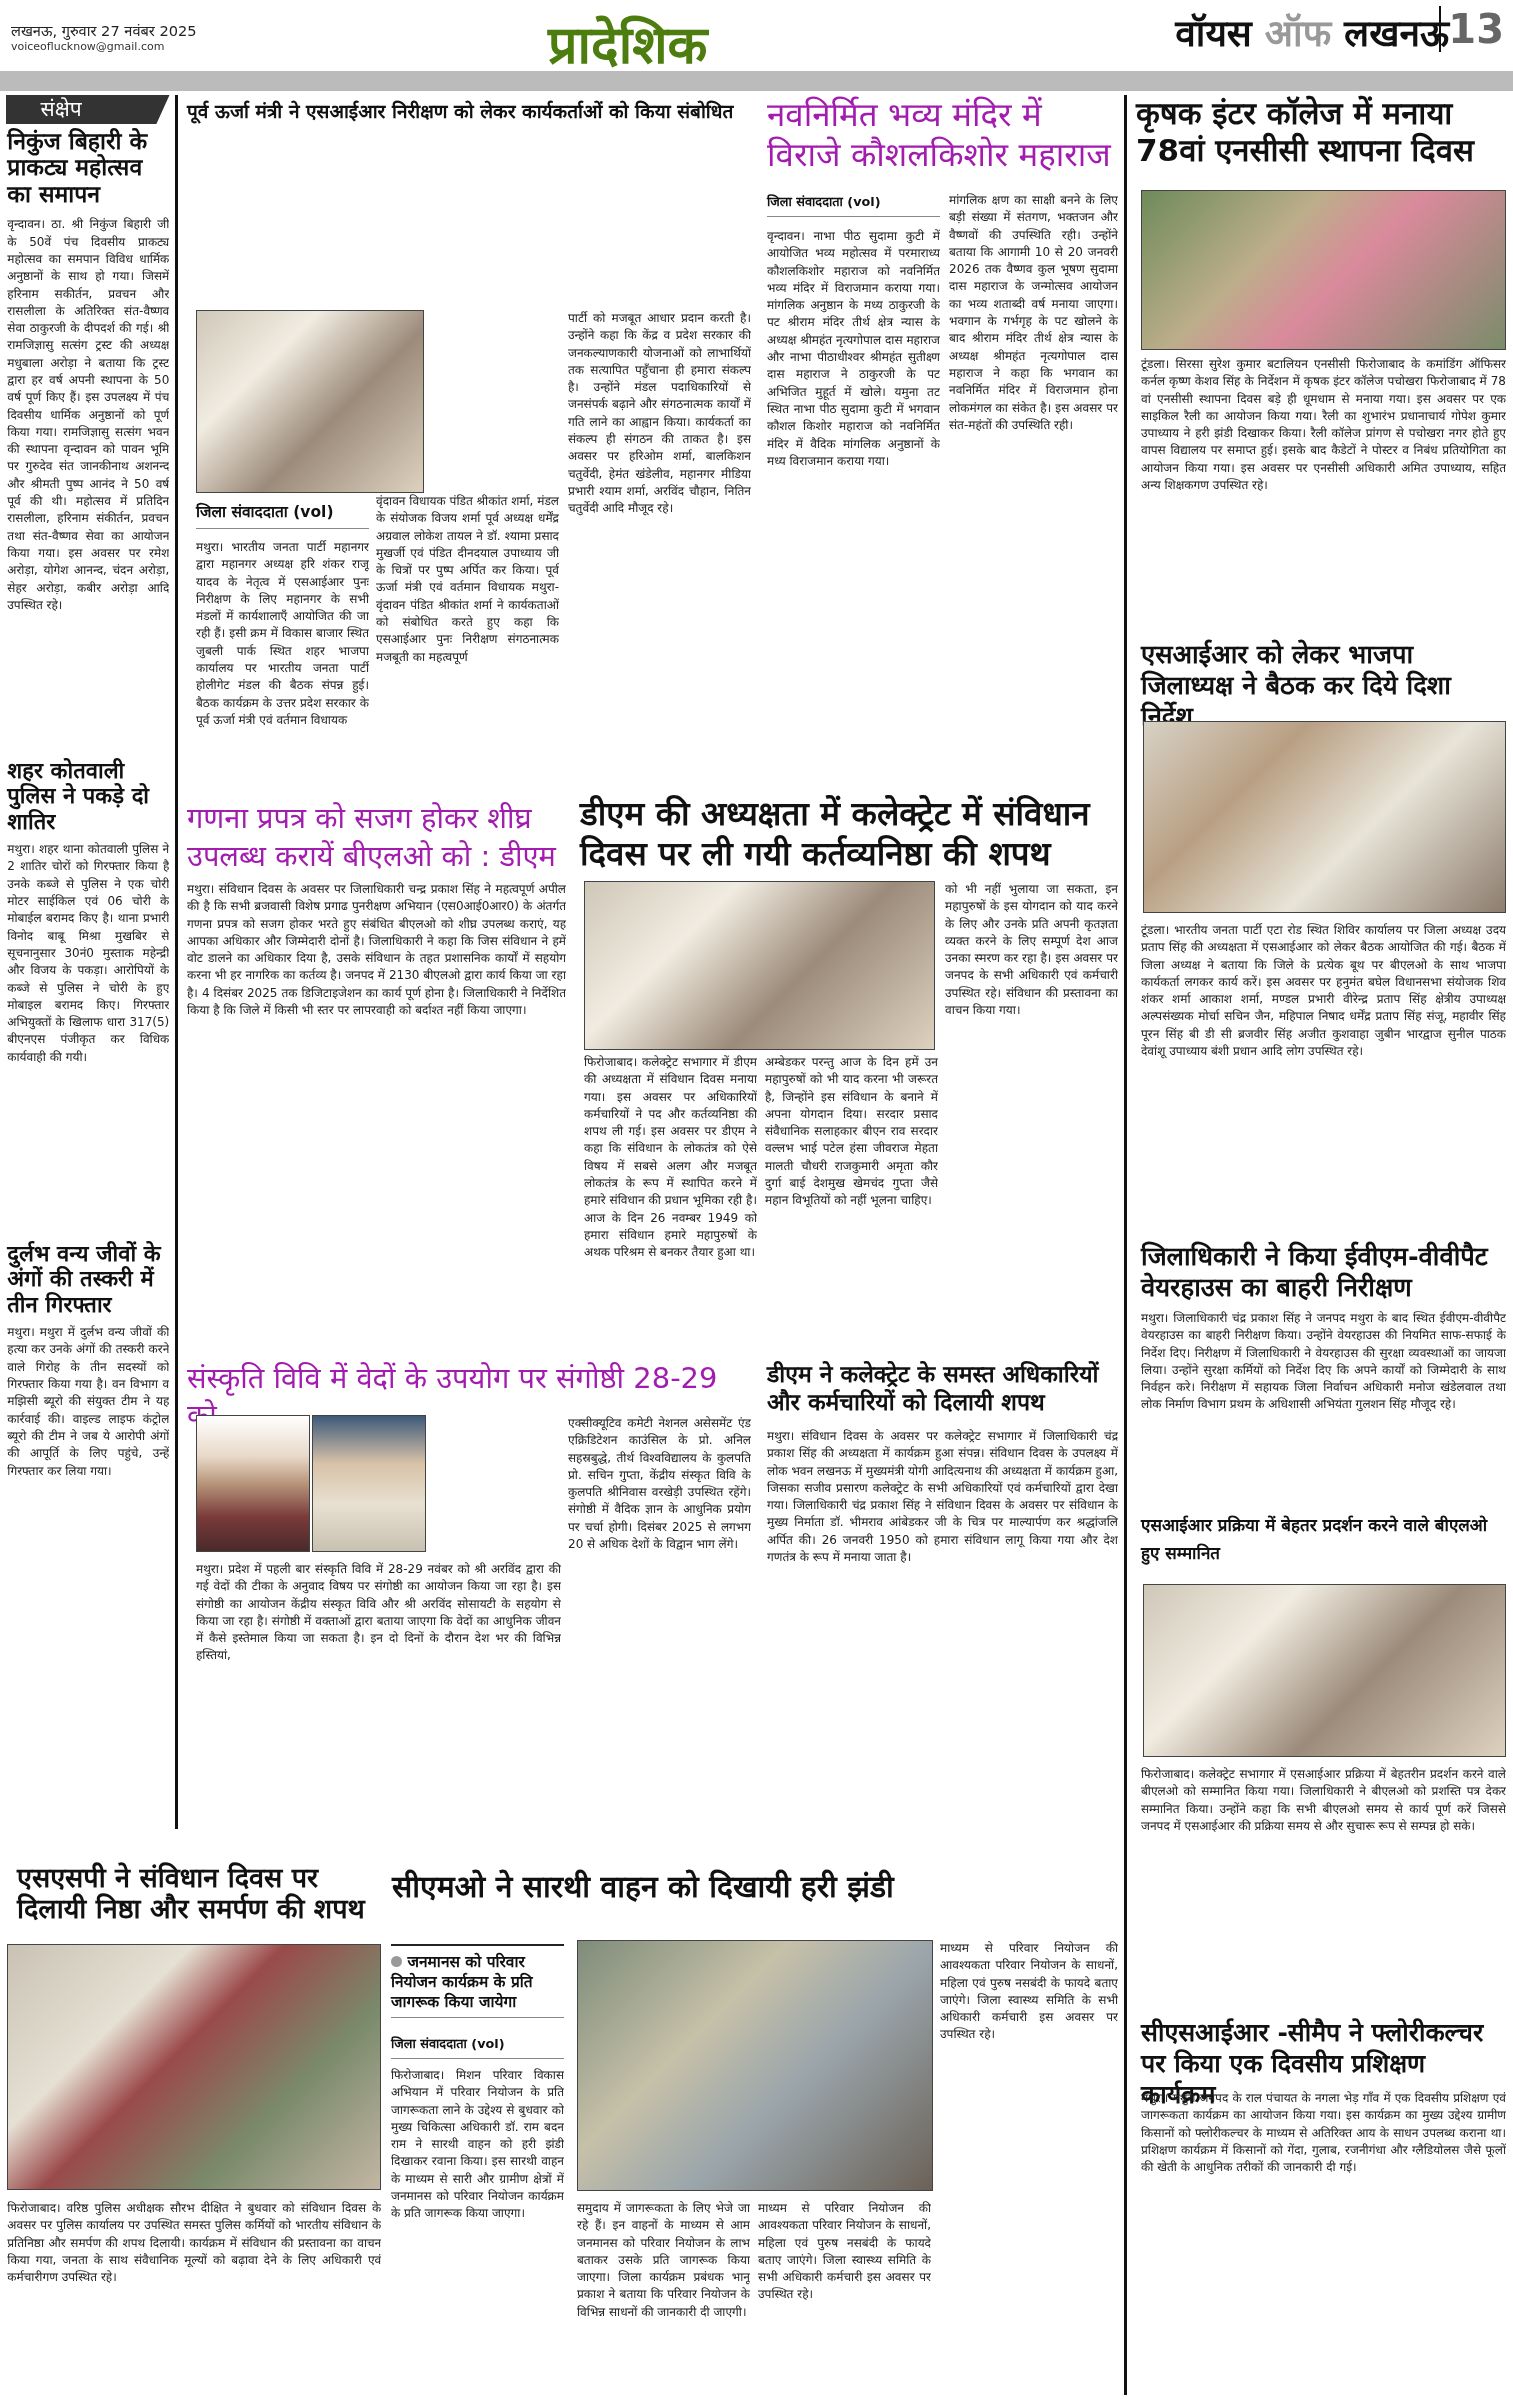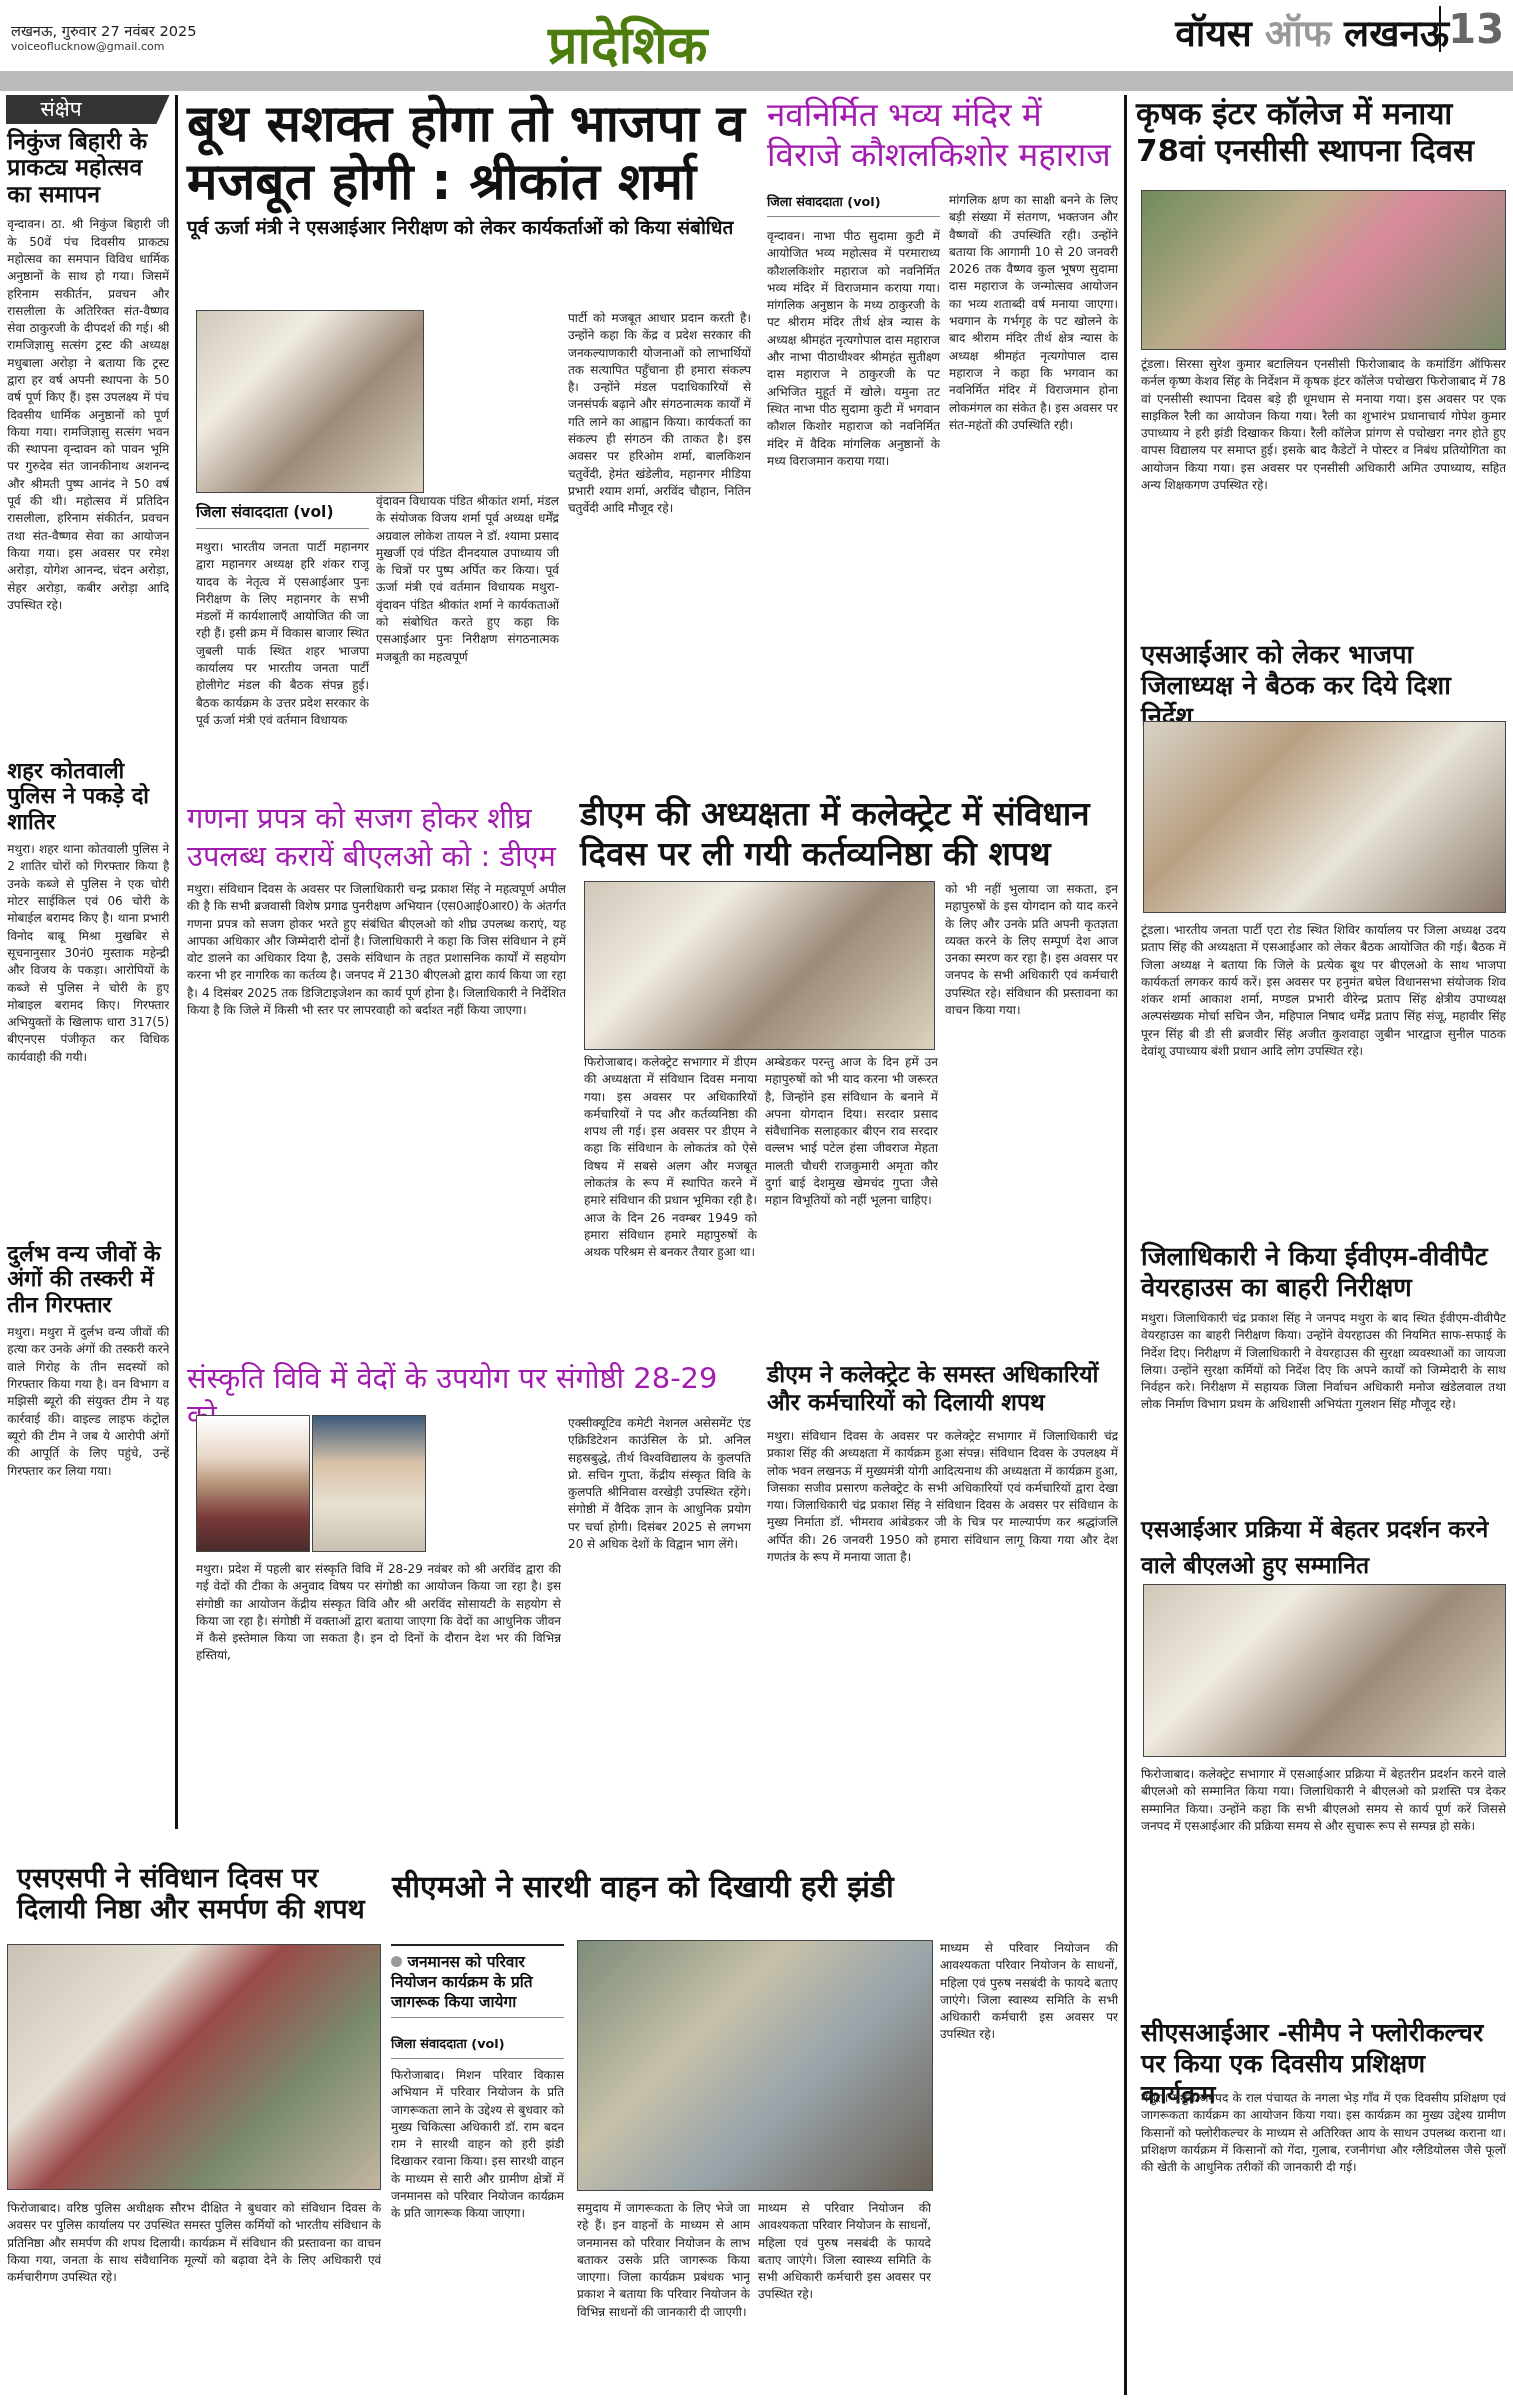--- a/index.html
+++ b/index.html
@@ -63,21 +63,20 @@
   <div class="body" style="height:475px;margin-top:7.3px">मथुरा। मथुरा में दुर्लभ वन्य जीवों की हत्या कर उनके अंगों की तस्करी करने वाले गिरोह के तीन सदस्यों को गिरफ्तार किया गया है। वन विभाग व मझिसी ब्यूरो की संयुक्त टीम ने यह कार्रवाई की। वाइल्ड लाइफ कंट्रोल ब्यूरो की टीम ने जब ये आरोपी अंगों की आपूर्ति के लिए पहुंचे, उन्हें गिरफ्तार कर लिया गया।</div>
 </div>
 
 <div class="abs" style="left:17px;top:1862px;width:374px">
   <div class="hd" style="font-size:27px">एसएसपी ने संविधान दिवस पर दिलायी निष्ठा और समर्पण की शपथ</div>
 </div>
 <div class="abs photo" style="left:7.3px;top:1944px;width:374px;height:246px;background:linear-gradient(135deg,#c9c2b4,#e6e0d4 30%,#9a4a4a 45%,#7a8a6b 70%,#c3b6a3)"></div>
 <div class="abs body" style="left:7.3px;top:2200px;width:374px;height:192px">फिरोजाबाद। वरिष्ठ पुलिस अधीक्षक सौरभ दीक्षित ने बुधवार को संविधान दिवस के अवसर पर पुलिस कार्यालय पर उपस्थित समस्त पुलिस कर्मियों को भारतीय संविधान के प्रतिनिष्ठा और समर्पण की शपथ दिलायी। कार्यक्रम में संविधान की प्रस्तावना का वाचन किया गया, जनता के साथ संवैधानिक मूल्यों को बढ़ावा देने के लिए अधिकारी एवं कर्मचारीगण उपस्थित रहे।</div>
 
 <div class="abs" style="left:187px;top:95px;width:566px">
-  <div class="hd" style="font-size:51px;line-height:58px">बूथ सशक्त होगा तो भाजपा व मजबूत होगी : श्रीकांत शर्मा</div>
   <div class="hd" style="font-size:19px;margin-top:5.5px">पूर्व ऊर्जा मंत्री ने एसआईआर निरीक्षण को लेकर कार्यकर्ताओं को किया संबोधित</div>
 </div>
 <div class="abs photo meet" style="left:196px;top:310px;width:228px;height:183px"></div>
 <div class="abs byline" style="left:196px;top:500px;width:173px">जिला संवाददाता (vol)</div>
 <div class="abs body" style="left:196px;top:539px;width:173px;height:246px">मथुरा। भारतीय जनता पार्टी महानगर द्वारा महानगर अध्यक्ष हरि शंकर राजू यादव के नेतृत्व में एसआईआर पुनः निरीक्षण के लिए महानगर के सभी मंडलों में कार्यशालाएँ आयोजित की जा रही हैं। इसी क्रम में विकास बाजार स्थित जुबली पार्क स्थित शहर भाजपा कार्यालय पर भारतीय जनता पार्टी होलीगेट मंडल की बैठक संपन्न हुई। बैठक कार्यक्रम के उत्तर प्रदेश सरकार के पूर्व ऊर्जा मंत्री एवं वर्तमान विधायक</div>
 <div class="abs body" style="left:376px;top:493px;width:183px;height:292px">वृंदावन विधायक पंडित श्रीकांत शर्मा, मंडल के संयोजक विजय शर्मा पूर्व अध्यक्ष धर्मेंद्र अग्रवाल लोकेश तायल ने डॉ. श्यामा प्रसाद मुखर्जी एवं पंडित दीनदयाल उपाध्याय जी के चित्रों पर पुष्प अर्पित कर किया। पूर्व ऊर्जा मंत्री एवं वर्तमान विधायक मथुरा-वृंदावन पंडित श्रीकांत शर्मा ने कार्यकताओं को संबोधित करते हुए कहा कि एसआईआर पुनः निरीक्षण संगठनात्मक मजबूती का महत्वपूर्ण</div>
 <div class="abs body" style="left:568px;top:310px;width:183px;height:475px">पार्टी को मजबूत आधार प्रदान करती है। उन्होंने कहा कि केंद्र व प्रदेश सरकार की जनकल्याणकारी योजनाओं को लाभार्थियों तक सत्यापित पहुँचाना ही हमारा संकल्प है। उन्होंने मंडल पदाधिकारियों से जनसंपर्क बढ़ाने और संगठनात्मक कार्यों में गति लाने का आह्वान किया। कार्यकर्ता का संकल्प ही संगठन की ताकत है। इस अवसर पर हरिओम शर्मा, बालकिशन चतुर्वेदी, हेमंत खंडेलीव, महानगर मीडिया प्रभारी श्याम शर्मा, अरविंद चौहान, नितिन चतुर्वेदी आदि मौजूद रहे।</div>
 
 <div class="abs" style="left:767px;top:95px;width:351px">
   <div class="hd-thin" style="font-size:33px;line-height:40px">नवनिर्मित भव्य मंदिर में विराजे कौशलकिशोर महाराज</div>
@@ -97,21 +96,21 @@
 </div>
 <div class="abs photo room" style="left:1143px;top:721px;width:363px;height:192px"></div>
 <div class="abs body" style="left:1141px;top:922px;width:365px;height:319px">टूंडला। भारतीय जनता पार्टी एटा रोड स्थित शिविर कार्यालय पर जिला अध्यक्ष उदय प्रताप सिंह की अध्यक्षता में एसआईआर को लेकर बैठक आयोजित की गई। बैठक में जिला अध्यक्ष ने बताया कि जिले के प्रत्येक बूथ पर बीएलओ के साथ भाजपा कार्यकर्ता लगकर कार्य करें। इस अवसर पर हनुमंत बघेल विधानसभा संयोजक शिव शंकर शर्मा आकाश शर्मा, मण्डल प्रभारी वीरेन्द्र प्रताप सिंह क्षेत्रीय उपाध्यक्ष अल्पसंख्यक मोर्चा सचिन जैन, महिपाल निषाद धर्मेंद्र प्रताप सिंह संजू, महावीर सिंह पूरन सिंह बी डी सी ब्रजवीर सिंह अजीत कुशवाहा जुबीन भारद्वाज सुनील पाठक देवांशू उपाध्याय बंशी प्रधान आदि लोग उपस्थित रहे।</div>
 
 <div class="abs" style="left:1141px;top:1241px;width:365px">
   <div class="hd" style="font-size:25.6px;line-height:31px">जिलाधिकारी ने किया ईवीएम-वीवीपैट वेयरहाउस का बाहरी निरीक्षण</div>
 </div>
 <div class="abs body" style="left:1141px;top:1310px;width:365px;height:196px">मथुरा। जिलाधिकारी चंद्र प्रकाश सिंह ने जनपद मथुरा के बाद स्थित ईवीएम-वीवीपैट वेयरहाउस का बाहरी निरीक्षण किया। उन्होंने वेयरहाउस की नियमित साफ-सफाई के निर्देश दिए। निरीक्षण में जिलाधिकारी ने वेयरहाउस की सुरक्षा व्यवस्थाओं का जायजा लिया। उन्होंने सुरक्षा कर्मियों को निर्देश दिए कि अपने कार्यों को जिम्मेदारी के साथ निर्वहन करे। निरीक्षण में सहायक जिला निर्वाचन अधिकारी मनोज खंडेलवाल तथा लोक निर्माण विभाग प्रथम के अधिशासी अभियंता गुलशन सिंह मौजूद रहे।</div>
 
 <div class="abs" style="left:1141px;top:1511px;width:365px">
-  <div class="hd" style="font-size:23px;line-height:36px">एसआईआर प्रक्रिया में बेहतर प्रदर्शन करने वाले बीएलओ हुए सम्मानित</div>
+  <div class="hd" style="font-size:17px;line-height:28px">एसआईआर प्रक्रिया में बेहतर प्रदर्शन करने वाले बीएलओ हुए सम्मानित</div>
 </div>
 <div class="abs photo meet" style="left:1143px;top:1584px;width:363px;height:173px"></div>
 <div class="abs body" style="left:1141px;top:1766px;width:365px;height:242px">फिरोजाबाद। कलेक्ट्रेट सभागार में एसआईआर प्रक्रिया में बेहतरीन प्रदर्शन करने वाले बीएलओ को सम्मानित किया गया। जिलाधिकारी ने बीएलओ को प्रशस्ति पत्र देकर सम्मानित किया। उन्होंने कहा कि सभी बीएलओ समय से कार्य पूर्ण करें जिससे जनपद में एसआईआर की प्रक्रिया समय से और सुचारू रूप से सम्पन्न हो सके।</div>
 
 <div class="abs" style="left:1141px;top:2017px;width:365px">
   <div class="hd" style="font-size:25px;line-height:31px">सीएसआईआर -सीमैप ने फ्लोरीकल्चर पर किया एक दिवसीय प्रशिक्षण कार्यक्रम</div>
 </div>
 <div class="abs body" style="left:1141px;top:2090px;width:365px;height:301px">मथुरा। मथुरा जनपद के राल पंचायत के नगला भेड़ गाँव में एक दिवसीय प्रशिक्षण एवं जागरूकता कार्यक्रम का आयोजन किया गया। इस कार्यक्रम का मुख्य उद्देश्य ग्रामीण किसानों को फ्लोरीकल्चर के माध्यम से अतिरिक्त आय के साधन उपलब्ध कराना था। प्रशिक्षण कार्यक्रम में किसानों को गेंदा, गुलाब, रजनीगंधा और ग्लैडियोलस जैसे फूलों की खेती के आधुनिक तरीकों की जानकारी दी गई।</div>
 
 <div class="abs" style="left:187px;top:799px;width:383px">

